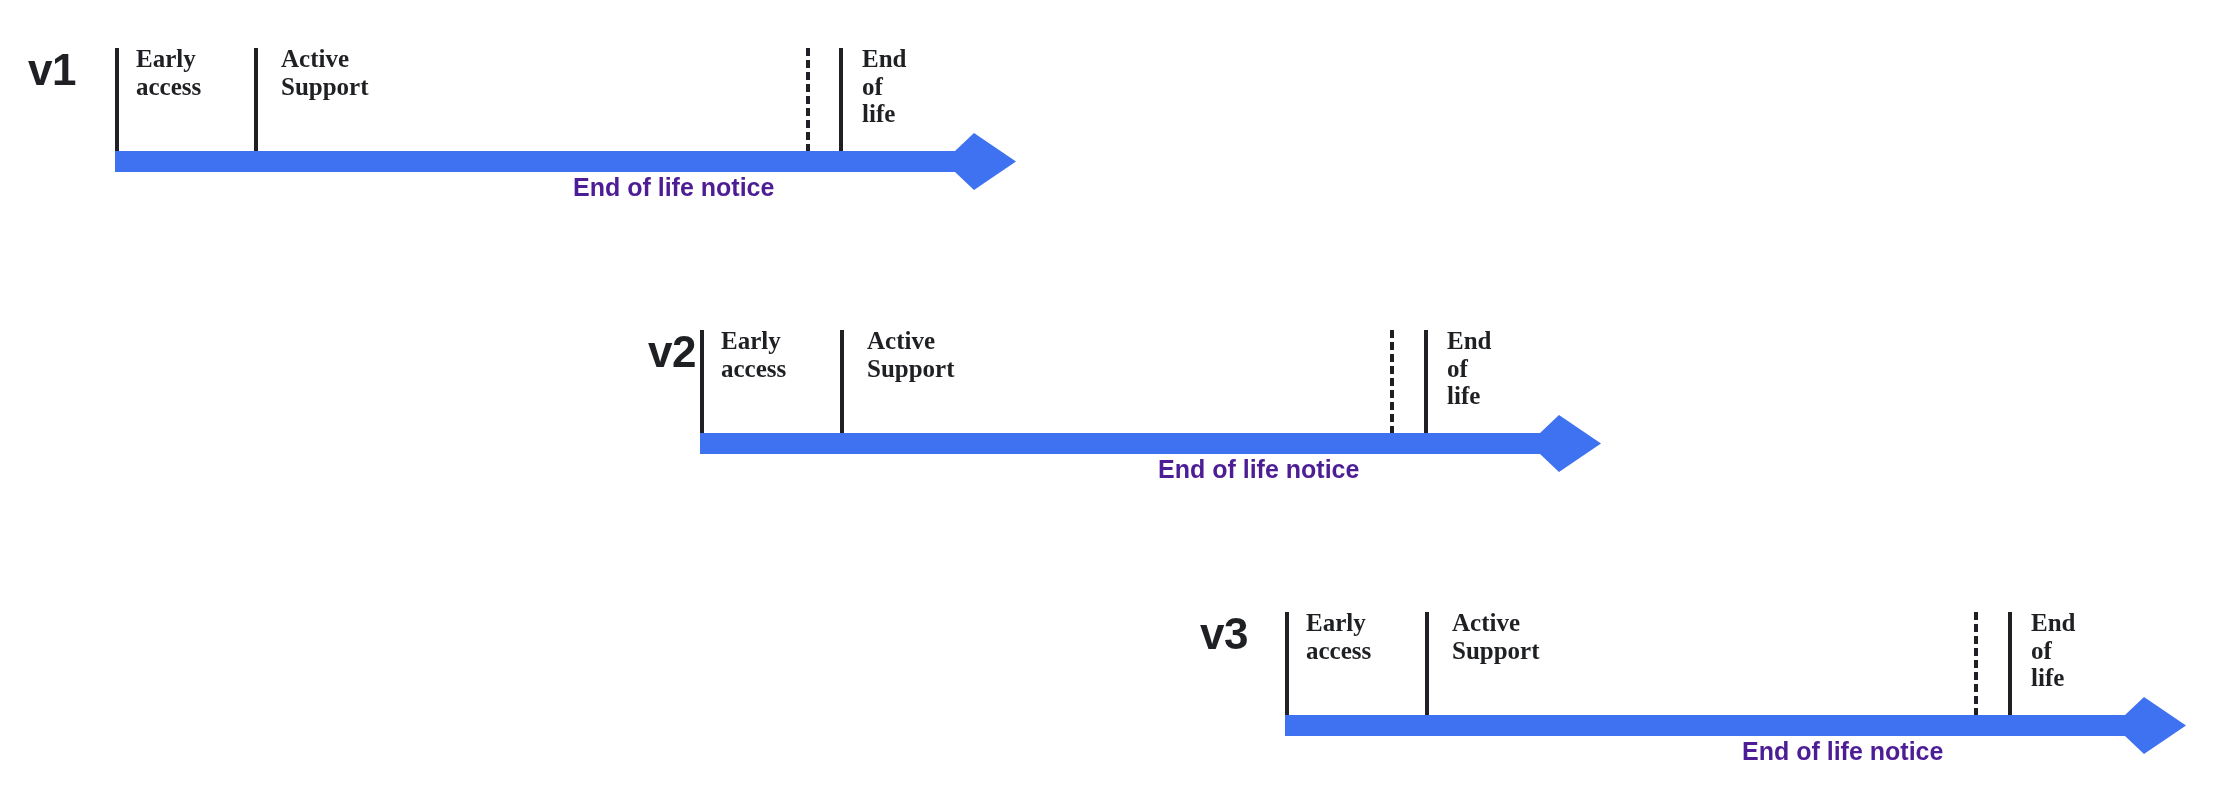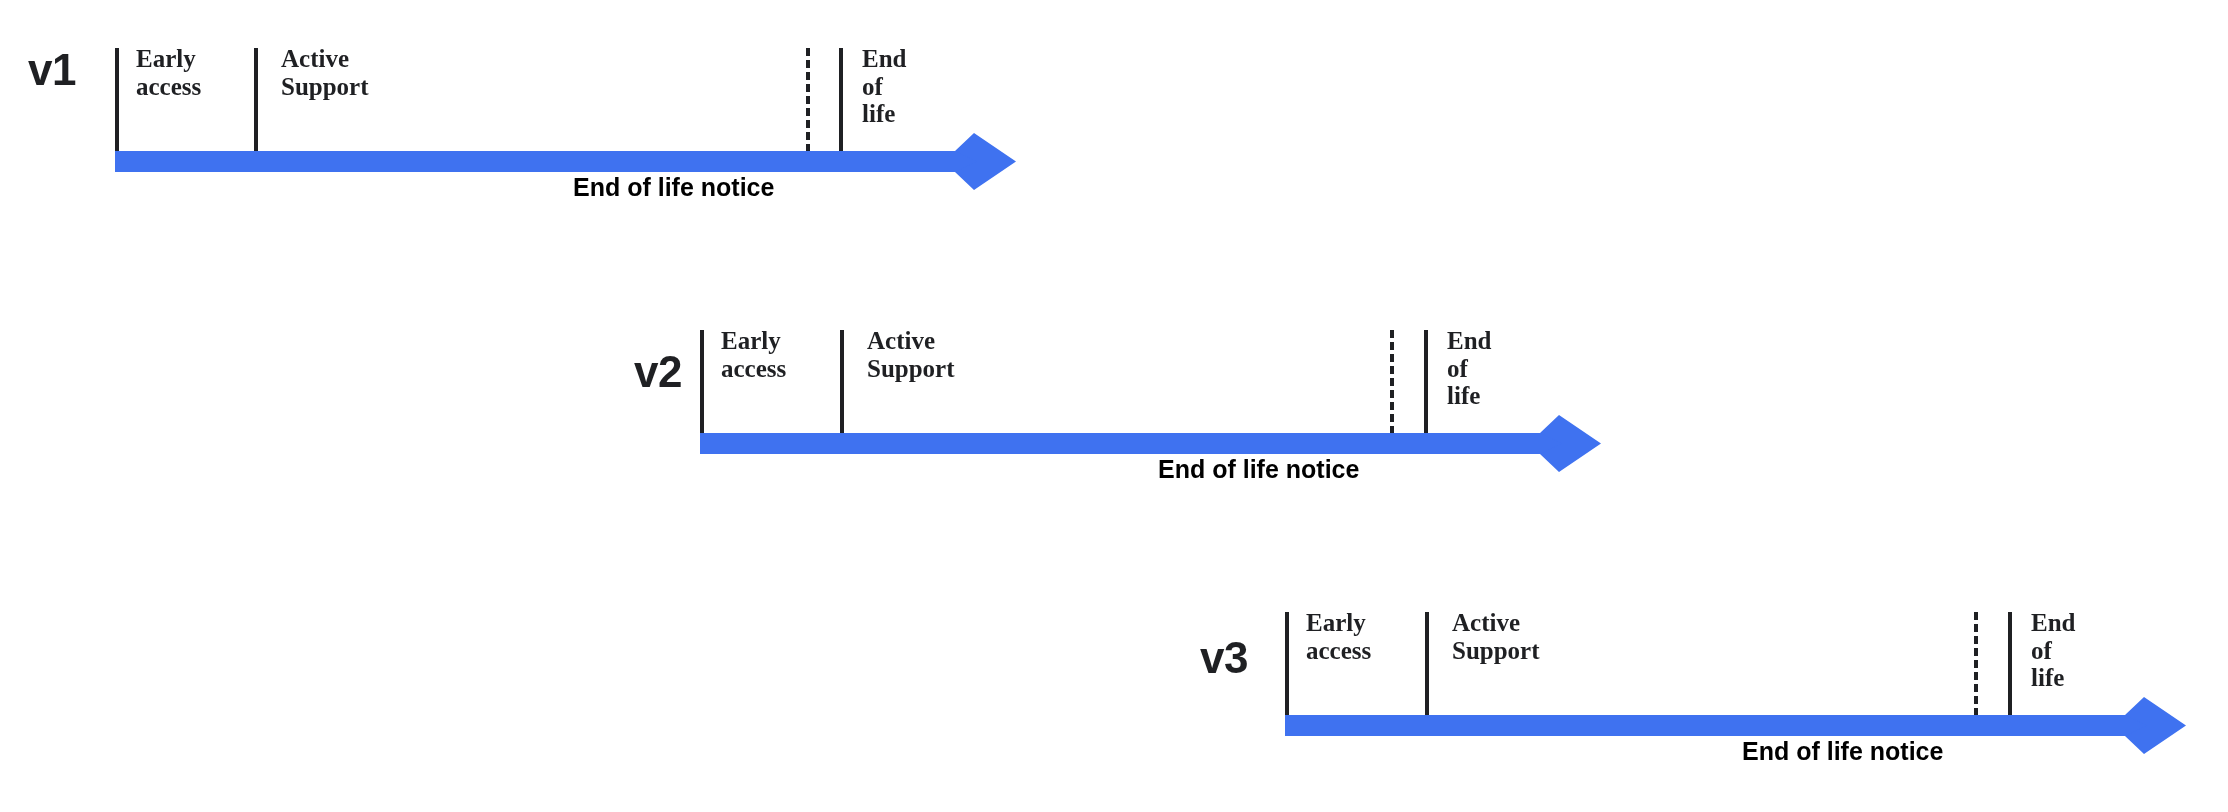--- a/index.html
+++ b/index.html
@@ -70,21 +70,21 @@
     display: block;
     overflow: visible;
   }
 
   
   .notice-label {
     position: absolute;
     font-size: 25px;
     font-weight: 700;
     line-height: 1.1;
-    color: #000000;
+    color: #4c1d95;
     white-space: nowrap;
     text-align: center;
   }
 </style>
 </head>
 <body>
 
 <div class="timeline-diagram">
 
   <div class="version-row">
@@ -106,21 +106,21 @@
         <rect x="0" y="2" width="862" height="21" fill="#3f72f0"></rect>
         <path d="M 840 2 L 859 -16 L 901 12.5 L 859 41 L 840 23 L 862 12.5 Z" fill="#3f72f0"></path>
       </svg>
     </div>
 
     <div class="notice-label" style="left:573px; top:174px;">End of life notice</div>
   </div>
 
   <div class="version-row">
 
-    <div class="version-label" style="left:634px; top:330px;margin-top:20px;">v2</div>
+    <div class="version-label" style="left:648px; top:330px;">v2</div>
 
     <div class="marker" style="left:700px; top:330px; height:104px;"></div>
     <div class="marker" style="left:840px; top:330px; height:104px;"></div>
     <div class="marker dashed" style="left:1390px; top:330px; height:104px;"></div>
     <div class="marker" style="left:1424px; top:330px; height:104px;"></div>
 
     <div class="phase-label" style="left:721px; top:327px;">Early
 access</div>
     <div class="phase-label" style="left:867px; top:327px;">Active Support</div>
     <div class="phase-label" style="left:1447px; top:327px;">End of life</div>
@@ -130,21 +130,21 @@
         <rect x="0" y="2" width="862" height="21" fill="#3f72f0"></rect>
         <path d="M 840 2 L 859 -16 L 901 12.5 L 859 41 L 840 23 L 862 12.5 Z" fill="#3f72f0"></path>
       </svg>
     </div>
 
     <div class="notice-label" style="left:1158px; top:456px;">End of life notice</div>
   </div>
 
   <div class="version-row">
 
-    <div class="version-label" style="left:1200px; top:636px;">v3</div>
+    <div class="version-label" style="left:1200px; top:612px;">v3</div>
 
     <div class="marker" style="left:1285px; top:612px; height:104px;"></div>
     <div class="marker" style="left:1425px; top:612px; height:104px;"></div>
     <div class="marker dashed" style="left:1974px; top:612px; height:104px;"></div>
     <div class="marker" style="left:2008px; top:612px; height:104px;"></div>
 
     <div class="phase-label" style="left:1306px; top:609px;">Early
 access</div>
     <div class="phase-label" style="left:1452px; top:609px;">Active Support</div>
     <div class="phase-label" style="left:2031px; top:609px;">End of life</div>

